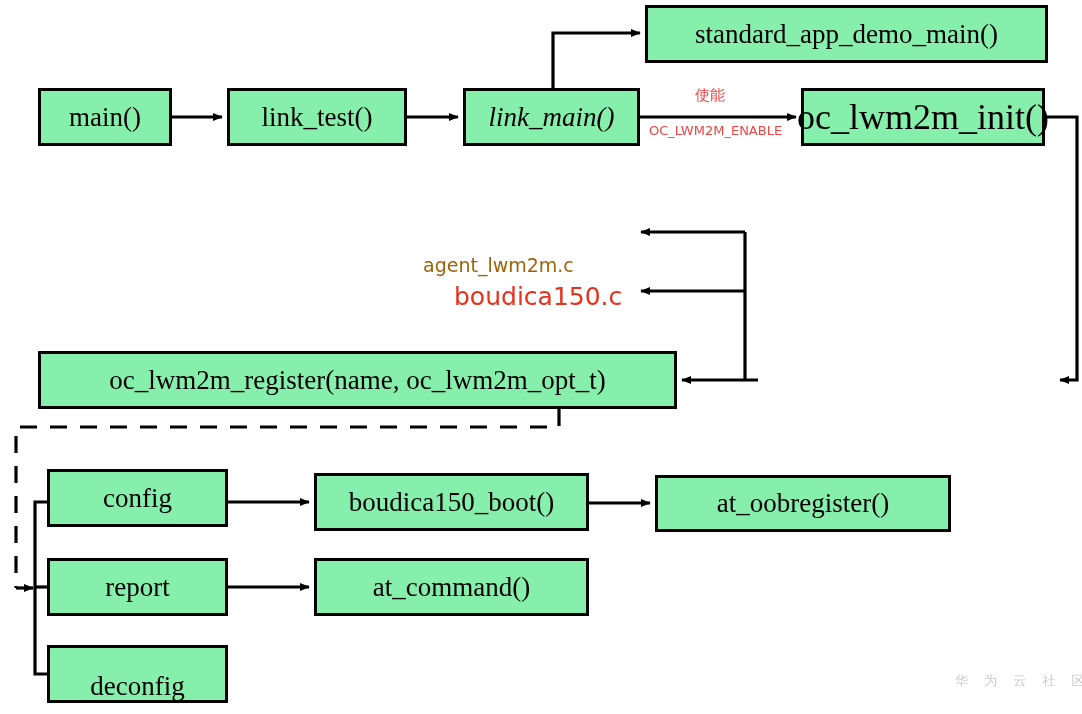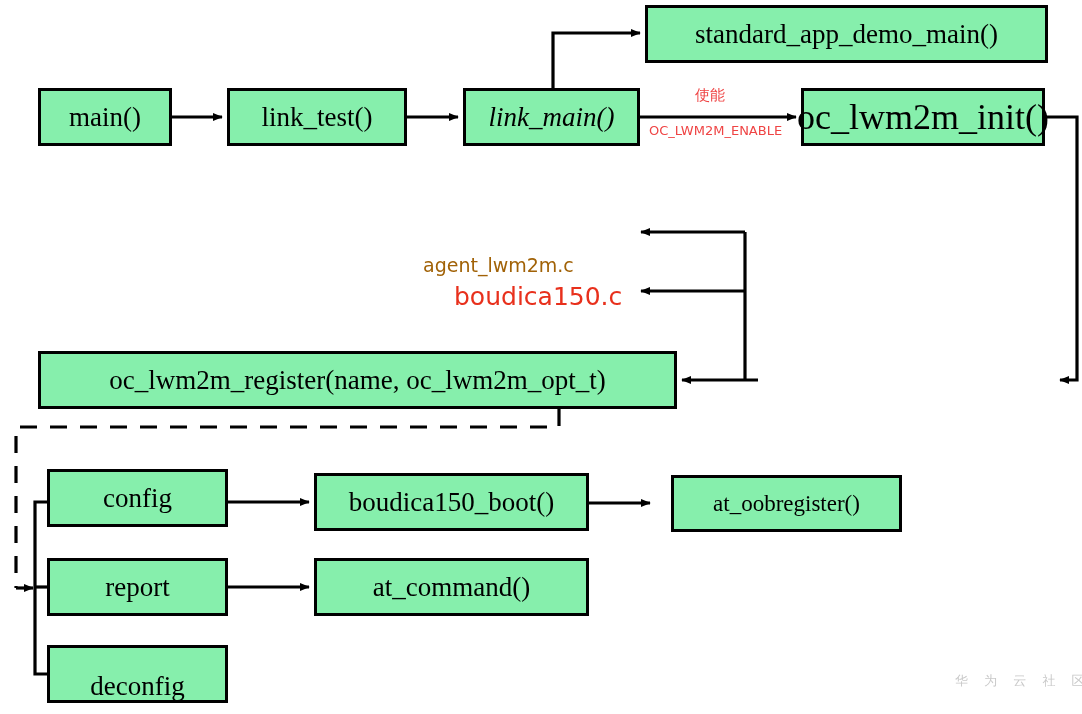--- a/index.html
+++ b/index.html
@@ -147,21 +147,21 @@
   </div>
 
   <div class="node" style="left:314px; top:473px; width:275px; height:58px; font-size:27px;justify-content:center;">
     <span class="node-label">boudica150_boot()</span>
   </div>
 
   <div class="node" style="left:314px; top:558px; width:275px; height:58px; font-size:27px;">
     <span class="node-label">at_command()</span>
   </div>
 
-  <div class="node" style="left:655px; top:475px; width:231px; height:57px; font-size:23px;margin-left:16px;">
+  <div class="node" style="left:655px; top:475px; width:296px; height:57px; font-size:27px;">
     <span class="node-label">at_oobregister()</span>
   </div>
 
   <div class="freelabel" style="left:423px; top:216px; font-size:19px; color:#a16207;margin-top:40px;">agent_lwm2m.c</div>
 
   <div class="freelabel" style="left:454px; top:284px; font-size:25px; color:#e8301c;">boudica150.c</div>
 
   <div class="edge-label" style="left:695px; top:88px; font-size:15px;">使能</div>
 
   <div class="edge-label" style="left:649px; top:124px; font-size:13px;">OC_LWM2M_ENABLE</div>

